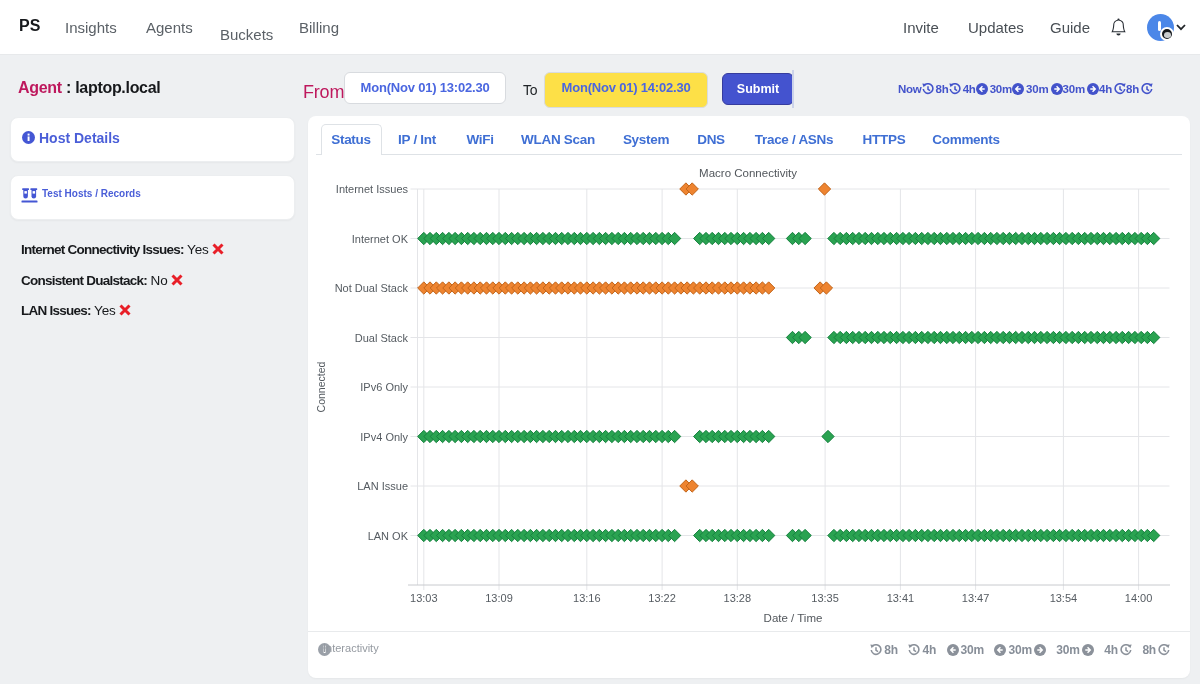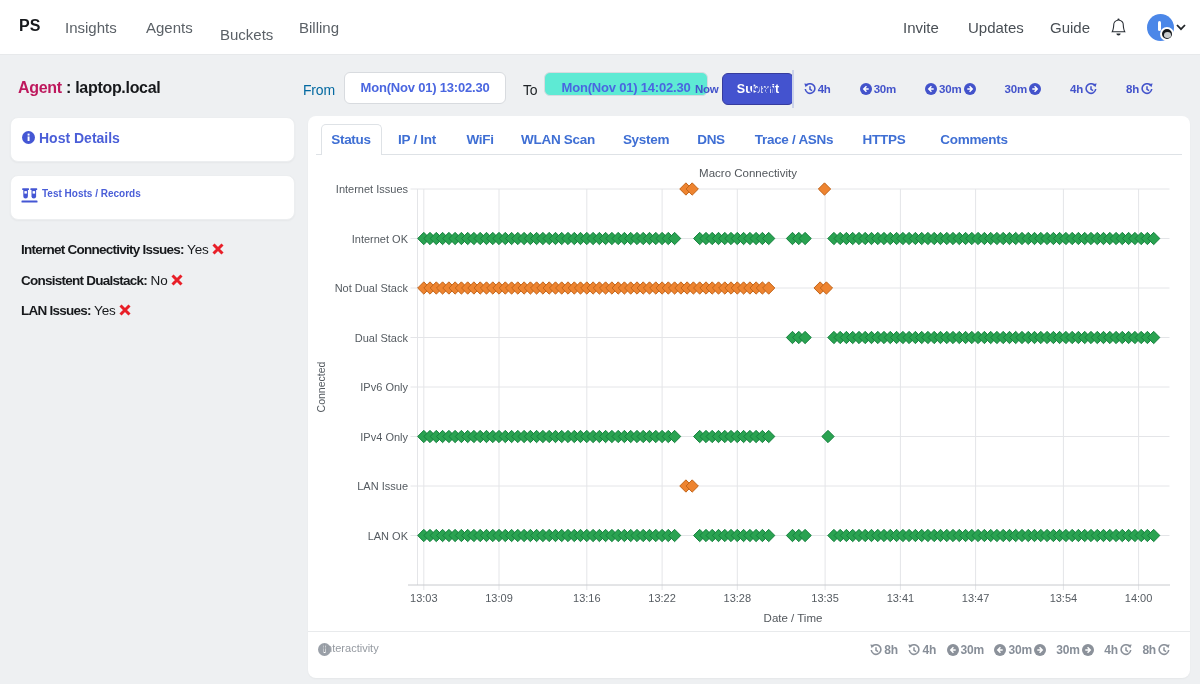--- a/index.html
+++ b/index.html
@@ -33,28 +33,28 @@
 <div class="abs" style="left:1147px;top:14px;width:27px;height:27px;border-radius:50%;background:#4b87e8;"></div>
 <div class="abs" style="left:1158px;top:21px;width:3px;height:10px;border-radius:2px;background:#fff;"></div>
 <div class="abs" style="left:1160px;top:27px;width:14px;height:14px;border-radius:50%;background:#16191d;border:2px solid #fff;"></div>
 <div class="abs" style="left:1164px;top:32px;width:7px;height:6px;border-radius:50% 50% 45% 45%;background:#c9ccce;"></div>
 <svg class="abs" style="left:1176px;top:24px;" width="10" height="7" viewBox="0 0 10 7">
     <path d="M1 1 L5 5.2 L9 1" stroke="#212529" stroke-width="1.8" fill="none"></path>
   </svg>
 
 <div class="abs" style="left:18px;top:79px;font-size:16px;font-weight:bold;color:#16181b;letter-spacing:-0.3px;"><span style="color:#be185d;">Agent</span> : laptop.local</div>
 
-<div class="abs" style="left:303px;top:82px;font-size:14px;color:#0369a1;letter-spacing:-0.2px;">From</div>
+<div class="abs" style="left:303px;top:82px;font-size:18px;color:#be185d;letter-spacing:-0.2px;">From</div>
 <div class="abs" style="left:344px;top:72px;width:162px;height:32px;background:#fff;border:1px solid #d8dbdf;border-radius:6px;text-align:center;line-height:30px;font-size:13px;letter-spacing:-0.2px;font-weight:bold;color:#4a66e0;">Mon(Nov 01) 13:02.30</div>
 <div class="abs" style="left:523px;top:82px;font-size:14px;color:#212529;letter-spacing:-0.2px;">To</div>
-<div class="abs" style="left:544px;top:72px;width:164px;height:24px;background:#5eead4;border:1px solid #d8dbdf;border-radius:6px;text-align:center;line-height:30px;font-size:13px;letter-spacing:-0.2px;font-weight:bold;color:#4a66e0;">Mon(Nov 01) 14:02.30</div>
+<div class="abs" style="left:544px;top:72px;width:164px;height:36px;background:#fde047;border:1px solid #d8dbdf;border-radius:6px;text-align:center;line-height:30px;font-size:13px;letter-spacing:-0.2px;font-weight:bold;color:#4a66e0;">Mon(Nov 01) 14:02.30</div>
 <div class="abs" style="left:722px;top:73px;width:72px;height:32px;background:#4453cf;border:1px solid #363c9e;border-radius:6px;text-align:center;line-height:30px;font-size:12.5px;font-weight:bold;color:#fff;">Submit</div>
 <div class="abs" style="left:792px;top:70px;width:2px;height:38px;background:#ccd3ea;"></div>
 
-<div class="qlinks" style="right:47px;top:81px;height:16px;gap:29px;font-size:11.5px;letter-spacing:-0.2px;color:#4353cb;">
+<div class="qlinks" style="right:47px;top:81px;height:16px;gap:0;font-size:11.5px;letter-spacing:-0.2px;color:#4353cb;">
 <span class="it">Now</span>
 <span class="it"><svg class="qi" viewBox="0 0 16 16" width="12" height="12" fill="none">
         <path d="M3.2 3.2 A6.4 6.4 0 1 1 1.7 8" stroke="#4353cb" stroke-width="2.1" fill="none"></path>
         <path d="M0.4 0.8 L5.8 1.3 L2.2 5.8 Z" fill="#4353cb"></path>
         <path d="M8 4.4 V8.4 L10.8 10.1" stroke="#4353cb" stroke-width="2" fill="none"></path>
       </svg>8h</span>
 <span class="it"><svg class="qi" viewBox="0 0 16 16" width="12" height="12" fill="none">
         <path d="M3.2 3.2 A6.4 6.4 0 1 1 1.7 8" stroke="#4353cb" stroke-width="2.1" fill="none"></path>
         <path d="M0.4 0.8 L5.8 1.3 L2.2 5.8 Z" fill="#4353cb"></path>
         <path d="M8 4.4 V8.4 L10.8 10.1" stroke="#4353cb" stroke-width="2" fill="none"></path>
@@ -121,21 +121,21 @@
 <div class="abs" style="left:316px;top:154px;width:866px;height:1px;background:#dee2e6;"></div>
 <div class="abs" style="left:321px;top:124px;width:61px;height:31px;background:#fff;border:1px solid #dee2e6;border-bottom:none;border-radius:5px 5px 0 0;"></div>
 <div class="tab" style="left:351px;">Status</div>
 <div class="tab" style="left:417px;">IP / Int</div>
 <div class="tab" style="left:480px;">WiFi</div>
 <div class="tab" style="left:558px;">WLAN Scan</div>
 <div class="tab" style="left:646px;">System</div>
 <div class="tab" style="left:711px;">DNS</div>
 <div class="tab" style="left:794px;">Trace / ASNs</div>
 <div class="tab" style="left:884px;">HTTPS</div>
-<div class="tab" style="left:966px;margin-left:8px;">Comments</div>
+<div class="tab" style="left:966px;">Comments</div>
 
 <svg width="882" height="562" viewBox="0 0 882 562" style="position:absolute;left:308px;top:116px;">
 <defs>
       <path id="dg" d="M-6.15 0 L0 -6.15 L6.15 0 L0 6.15 Z" fill="#2aa351" stroke="#178240" stroke-width="1"></path>
 <path id="do" d="M-6.15 0 L0 -6.15 L6.15 0 L0 6.15 Z" fill="#ee8430" stroke="#c2661c" stroke-width="1"></path>
     </defs>
 <line x1="102.5" y1="73.0" x2="861.5" y2="73.0" stroke="#e4e5e8" stroke-width="1"></line>
 <line x1="102.5" y1="122.5" x2="861.5" y2="122.5" stroke="#e4e5e8" stroke-width="1"></line>
 <line x1="102.5" y1="172.0" x2="861.5" y2="172.0" stroke="#e4e5e8" stroke-width="1"></line>
 <line x1="102.5" y1="221.5" x2="861.5" y2="221.5" stroke="#e4e5e8" stroke-width="1"></line>

